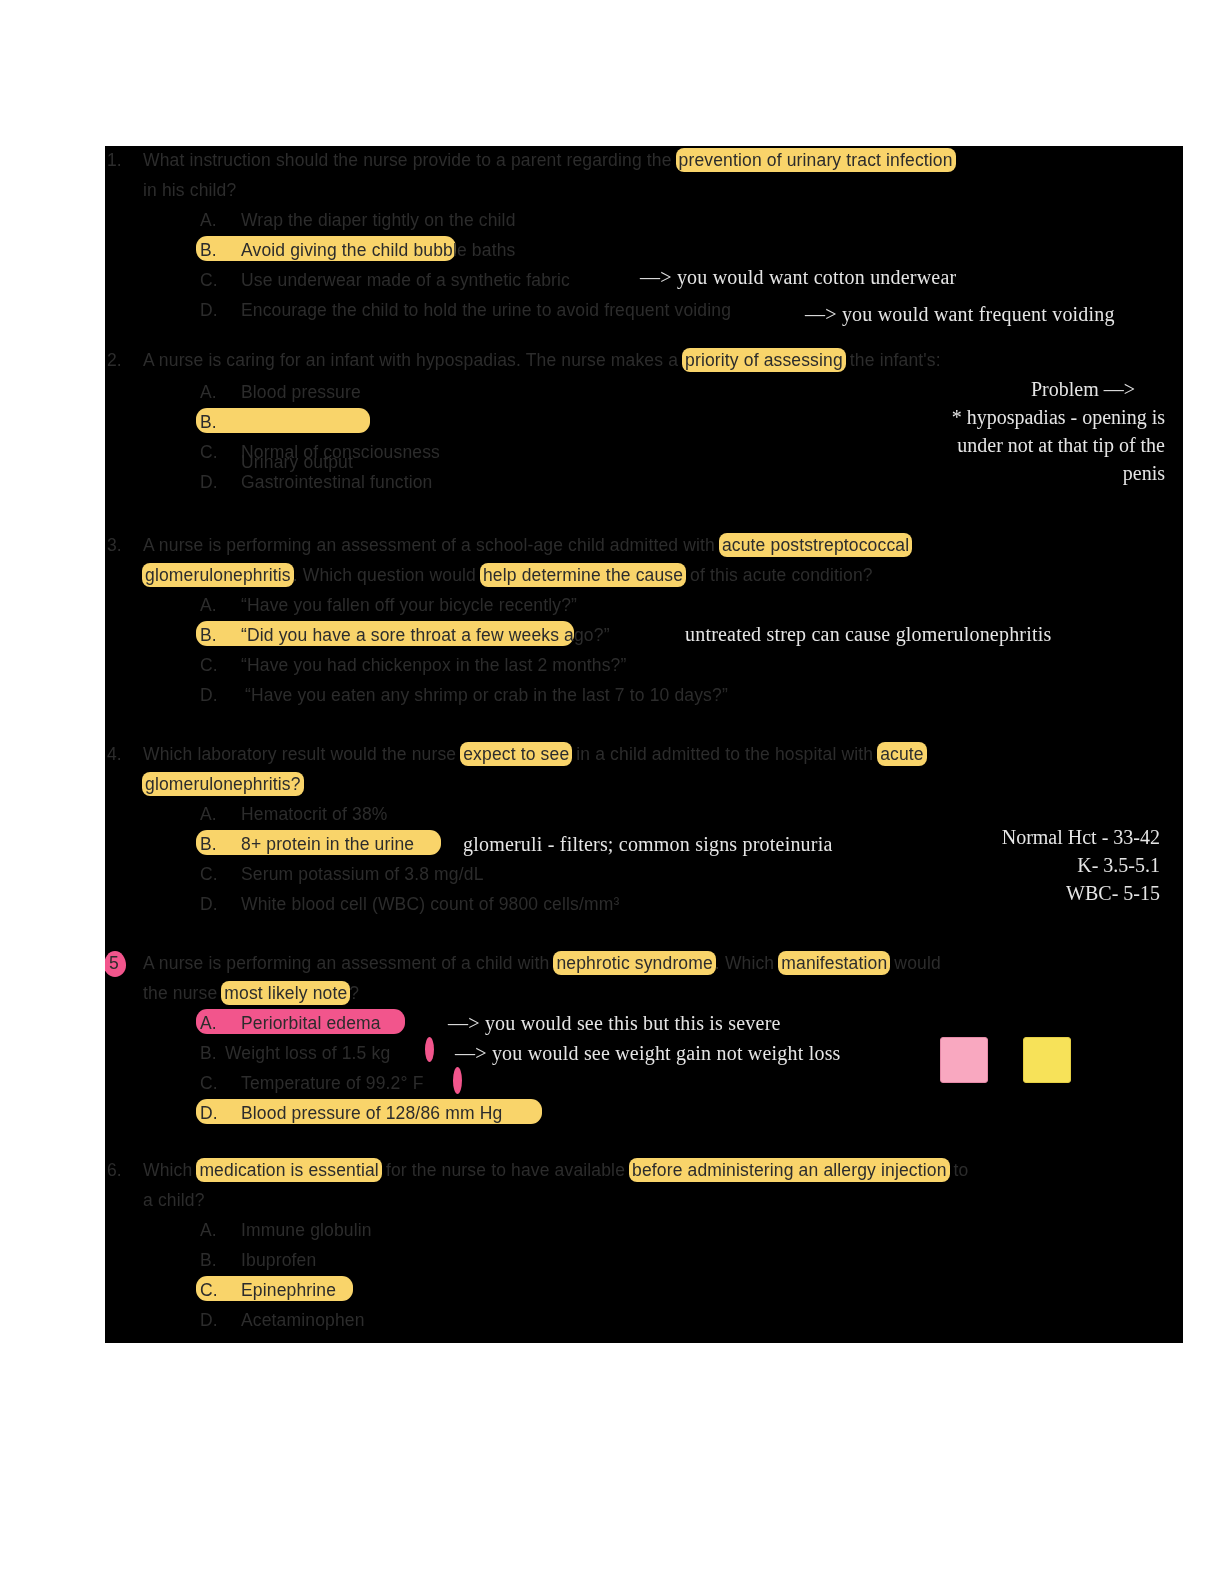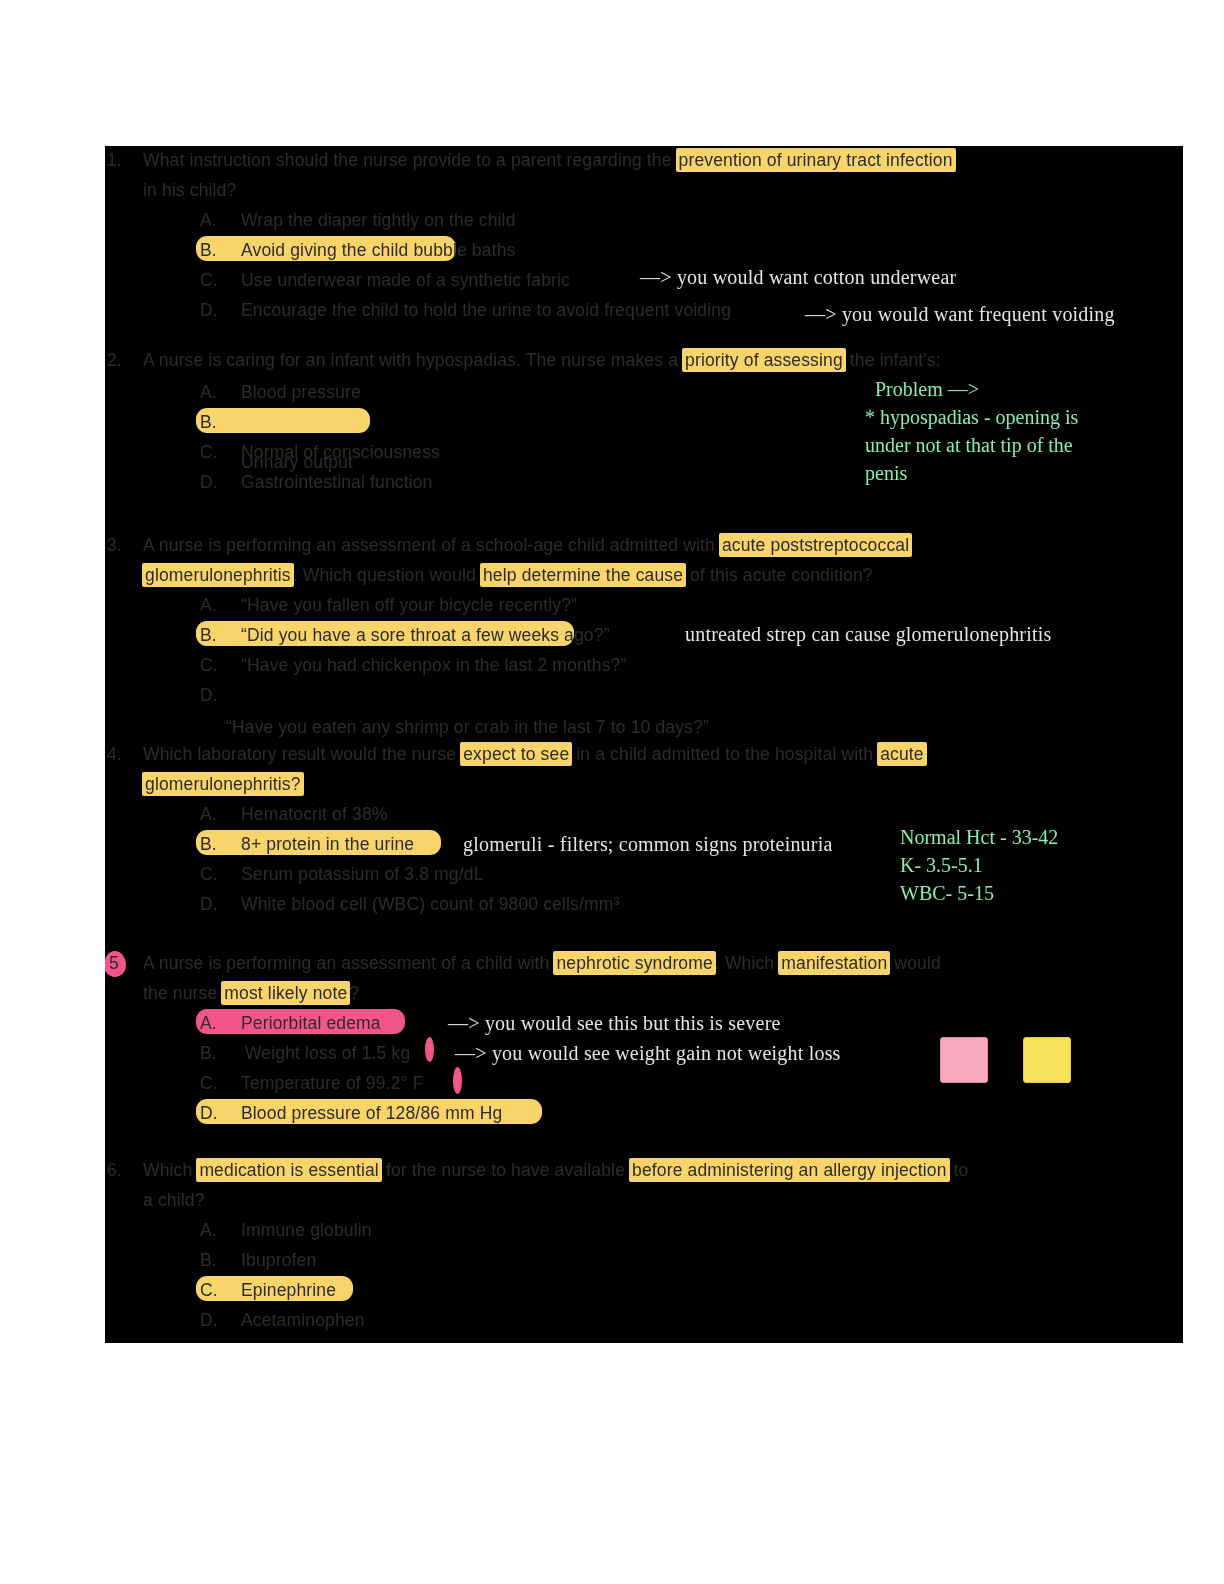--- a/index.html
+++ b/index.html
@@ -59,21 +59,21 @@
   .opt-letter {
     position: absolute;
     color: #2c2c2c;
     font-size: 17.5px;
     white-space: nowrap;
   }
 
   
   .hl-y {
     background: #f9d46a;
-    border-radius: 2px;
+    border-radius: 8px;
     padding: 2px 3px;
     margin: 0 -1px;
     color: #2c2c2c;
   }
 
   
   .opt-pill {
     position: absolute;
     border-radius: 11px;
     height: 25px;
@@ -85,25 +85,25 @@
   .anno {
     position: absolute;
     color: #e5e5e5;
     font-family: "Liberation Serif", "DejaVu Serif", serif;
     font-size: 20px;
     white-space: nowrap;
     letter-spacing: 0.2px;
   }
   .anno-c {
     position: absolute;
-    color: #86efac;
+    color: #e5e5e5;
     font-family: "Liberation Serif", "DejaVu Serif", serif;
     font-size: 20px;
     white-space: nowrap;
-    text-align: left;
+    text-align: right;
   }
 
   
   .blob-5 {
     position: absolute;
     width: 22px;
     height: 26px;
     background: #f2558c;
     border-radius: 50% 50% 50% 50% / 55% 55% 45% 45%;
   }
@@ -192,21 +192,21 @@
       <div class="line" style="left:136px; top:64px;">“Have you fallen off your bicycle recently?”</div>
 
       <div class="opt-pill pill-y" style="left:91px; top:90px; width:378px;"></div>
       <span class="opt-letter" style="left:95px; top:94px;">B.</span>
       <div class="line" style="left:136px; top:94px;">“Did you have a sore throat a few weeks ago?”</div>
 
       <span class="opt-letter" style="left:95px; top:124px;">C.</span>
       <div class="line" style="left:136px; top:124px;">“Have you had chickenpox in the last 2 months?”</div>
 
       <span class="opt-letter" style="left:95px; top:154px;">D.</span>
-      <div class="line" style="left:121px; top:154px;margin-top:32px;">“Have you eaten any shrimp or crab in the last 7 to 10 days?”</div>
+      <div class="line" style="left:140px; top:154px;">“Have you eaten any shrimp or crab in the last 7 to 10 days?”</div>
 
       <div class="anno" style="left:580px; top:92px;">untreated strep can cause glomerulonephritis</div>
     </div>
 
     <div class="q-block" style="top:594px;">
       <span class="qnum" style="left:2px; top:4px;">4.</span>
       <div class="line" style="left:38px; top:4px;">
         <span>Which laboratory result would the nurse </span><span class="hl-y">expect to see</span><span> in a child admitted to the hospital with </span><span class="hl-y">acute</span>
       </div>
       <div class="line" style="left:38px; top:34px;">
@@ -240,21 +240,21 @@
       </div>
       <div class="line" style="left:38px; top:34px;">
         <span>the nurse </span><span class="hl-y">most likely note</span><span>?</span>
       </div>
 
       <div class="opt-pill pill-p" style="left:91px; top:60px; width:209px;"></div>
       <span class="opt-letter" style="left:95px; top:64px;">A.</span>
       <div class="line" style="left:136px; top:64px;">Periorbital edema</div>
 
       <span class="opt-letter" style="left:95px; top:94px;">B.</span>
-      <div class="line" style="left:140px; top:94px;">Weight loss of 1.5 kg</div>
+      <div class="line" style="left:120px; top:94px;">Weight loss of 1.5 kg</div>
       <div class="pink-mark" style="left:320px; top:88px; width:9px; height:25px;"></div>
 
       <span class="opt-letter" style="left:95px; top:124px;">C.</span>
       <div class="line" style="left:136px; top:124px;">Temperature of 99.2° F</div>
       <div class="pink-mark" style="left:348px; top:118px; width:9px; height:27px;"></div>
 
       <div class="opt-pill pill-y" style="left:91px; top:150px; width:346px;"></div>
       <span class="opt-letter" style="left:95px; top:154px;">D.</span>
       <div class="line" style="left:136px; top:154px;">Blood pressure of 128/86 mm Hg</div>
 

